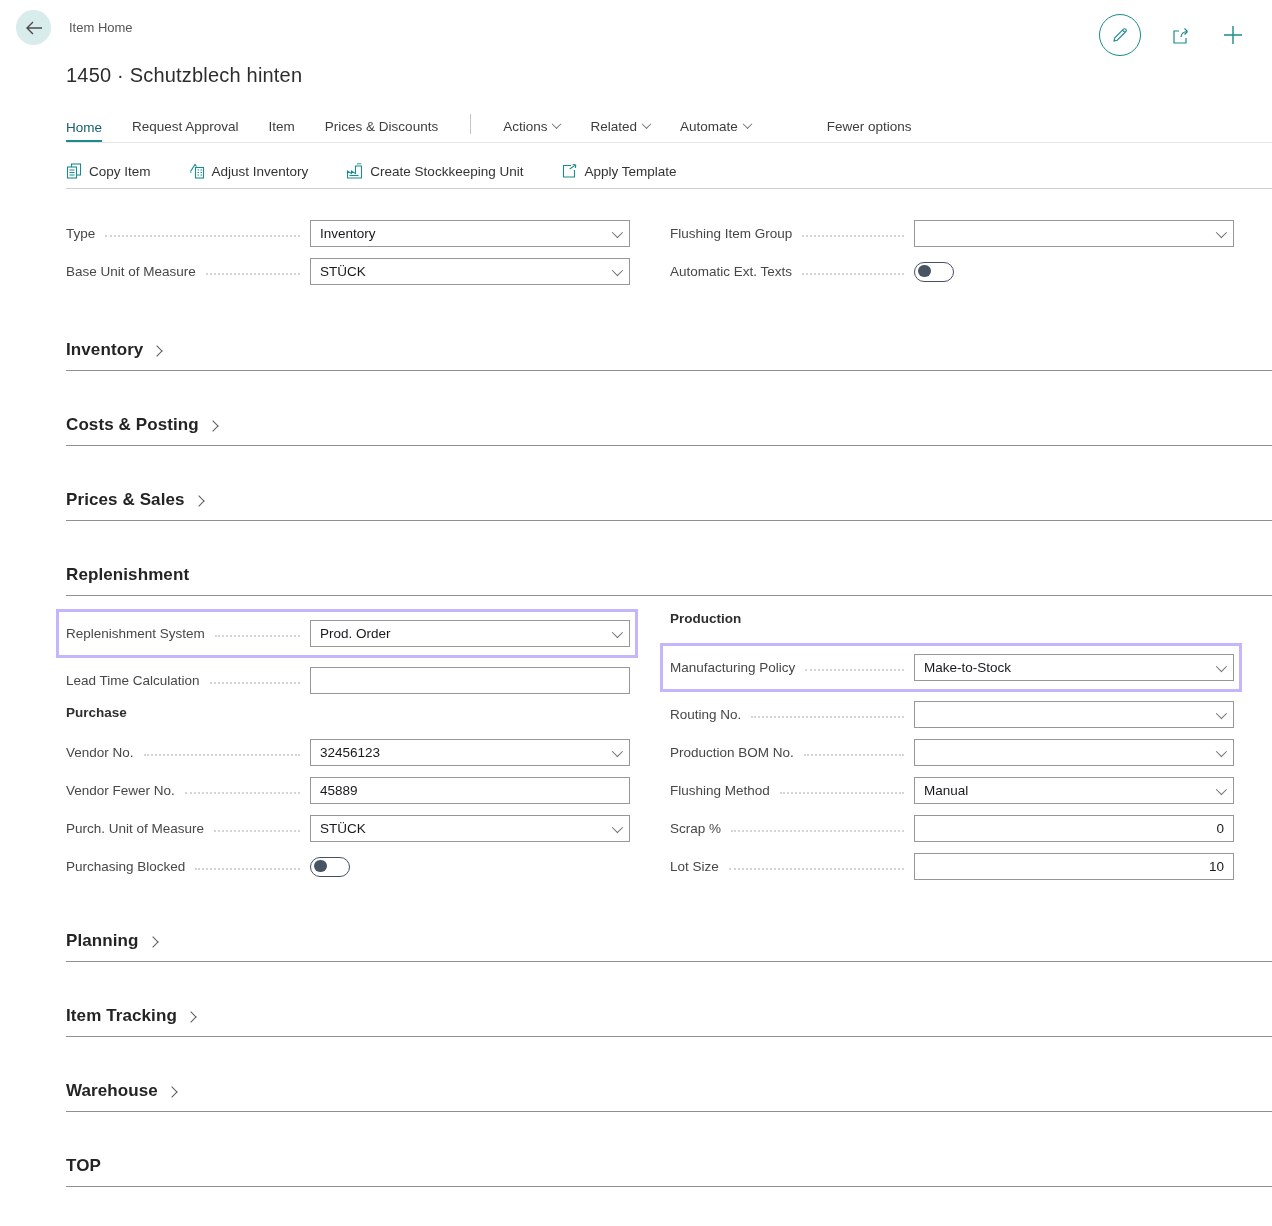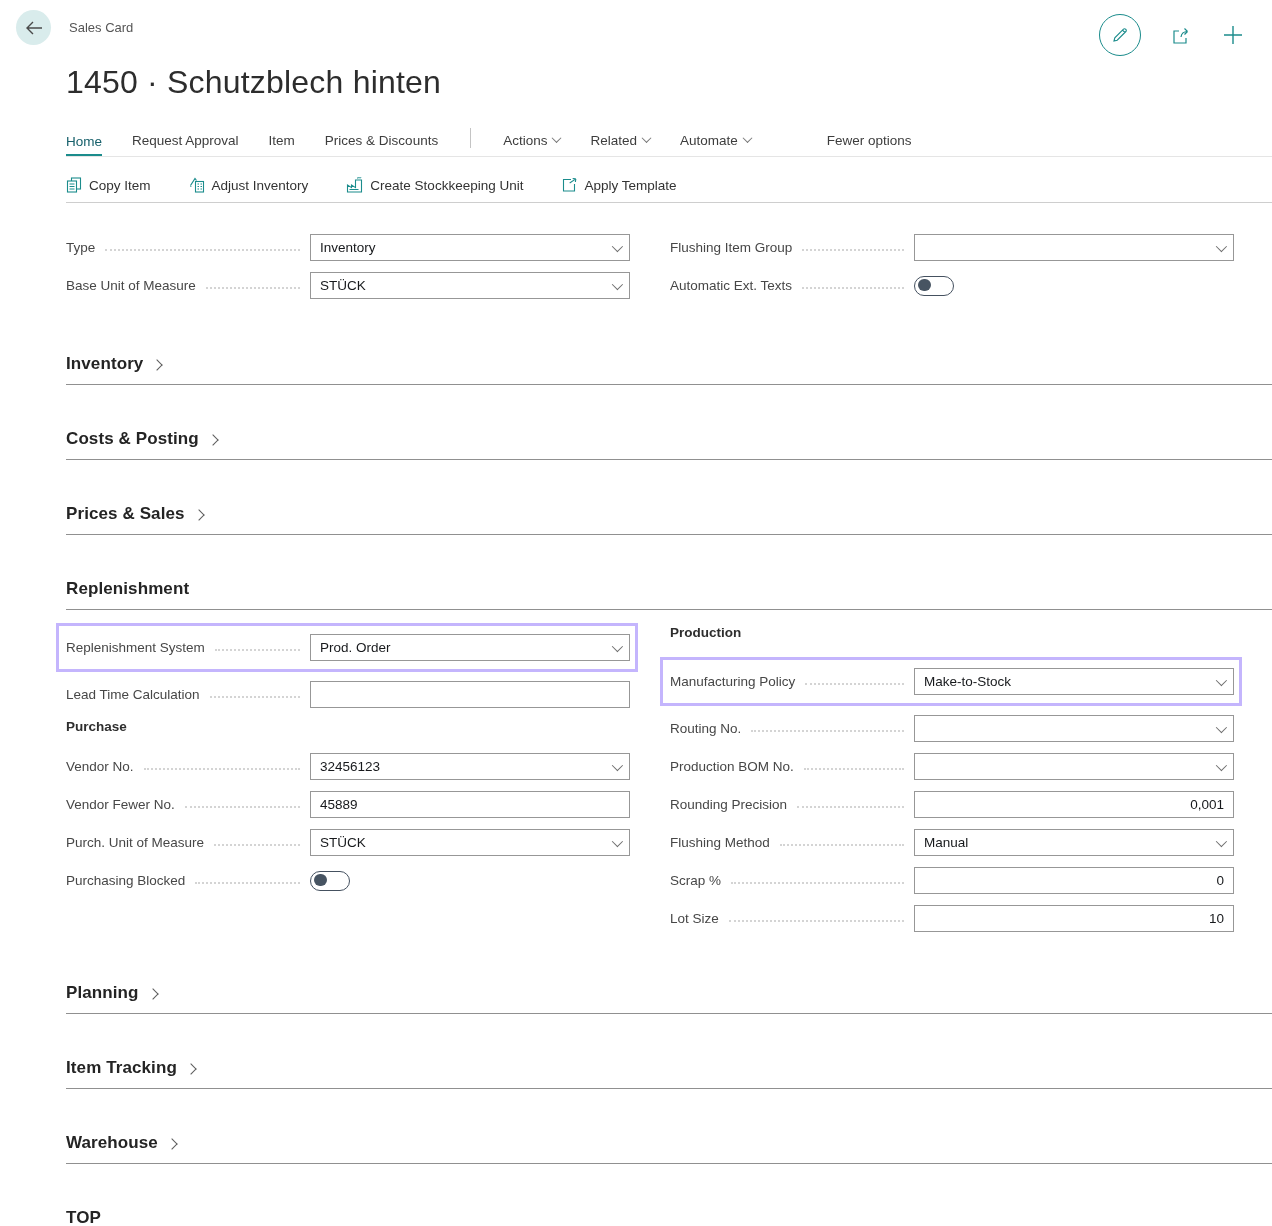--- a/index.html
+++ b/index.html
@@ -9,21 +9,21 @@
   
   .hdr { display:flex; align-items:flex-start; padding:10px 18px 0 16px; }
   .back-btn { width:35px; height:35px; border-radius:50%; background:#d9ecec;
     display:flex; align-items:center; justify-content:center; cursor:pointer; flex:none; }
   .crumb { margin:10px 0 0 18px; font-size:13px; color:#555; }
   .hdr-actions { margin-left:auto; display:flex; align-items:center; gap:30px; padding:4px 10px 0 0; }
   .edit-circle { width:42px; height:42px; border:1px solid #1b8c8c; border-radius:50%;
     display:flex; align-items:center; justify-content:center; cursor:pointer; }
   .icon-btn { cursor:pointer; display:flex; align-items:center; }
 
-  .page-title { margin:8px 0 0 66px; font-size:32px; font-weight:300; color:#2d2d2d; letter-spacing:.2px; }
+  .page-title { margin:8px 0 0 66px; font-size:20px; font-weight:300; color:#2d2d2d; letter-spacing:.2px; }
 
   
   .tabbar { margin:26px 0 0 66px; border-bottom:1px solid #e5e5e5; display:flex;
     align-items:flex-end; gap:30px; height:30px; font-size:13.5px; color:#3d3d3d; }
   .tab { padding-bottom:8px; cursor:pointer; display:flex; align-items:center; gap:6px; white-space:nowrap; }
   .tab.active { color:#17606b; border-bottom:2.5px solid #1b8c8c; padding-bottom:5.5px; font-weight:400; }
   .tab-sep { width:1px; height:20px; background:#c4c4c4; margin:0 2px 8px 2px; }
   .tab-gap { width:16px; }
   .chev-s { width:7px; height:7px; border-right:1.2px solid #777; border-bottom:1.2px solid #777;
     transform:rotate(45deg) translate(-1px,-1px); margin-bottom:2px; flex:none; }
@@ -74,21 +74,21 @@
 <body>
 
 <div class="hdr">
   <div class="back-btn">
     <span>
       <svg width="18" height="14" viewBox="0 0 18 14">
           <path d="M8 1 L2 7 L8 13 M2 7 H17" stroke="#4a4a4a" stroke-width="1.4" fill="none"></path>
         </svg>
     </span>
   </div>
-  <div class="crumb">Sales Card</div>
+  <div class="crumb">Item Home</div>
   <div class="hdr-actions">
     <div class="edit-circle">
       <span>
         <svg width="18" height="18" viewBox="0 0 18 18">
             <path d="M3 15 L3.8 11.8 L12.5 3.1 a1.4 1.4 0 0 1 2 0 l0.4 0.4 a1.4 1.4 0 0 1 0 2 L6.2 14.2 Z M11.5 4.1 l2.4 2.4" stroke="#1b8c8c" stroke-width="1.1" fill="none"></path>
           </svg>
       </span>
     </div>
     <div class="icon-btn">
       <span>
@@ -318,27 +318,20 @@
     </div>
     <div class="frow">
       <span class="flbl">Production BOM No.</span>
       <span class="leader"></span>
       <div class="fbox">
         <span class="val"></span>
         <span class="chevd"></span>
       </div>
     </div>
     <div class="frow">
-      <span class="flbl">Rounding Precision</span>
-      <span class="leader"></span>
-      <div class="fbox numeric">
-        <span class="val">0,001</span>
-      </div>
-    </div>
-    <div class="frow">
       <span class="flbl">Flushing Method</span>
       <span class="leader"></span>
       <div class="fbox">
         <span class="val">Manual</span>
         <span class="chevd"></span>
       </div>
     </div>
     <div class="frow">
       <span class="flbl">Scrap %</span>
       <span class="leader"></span>

